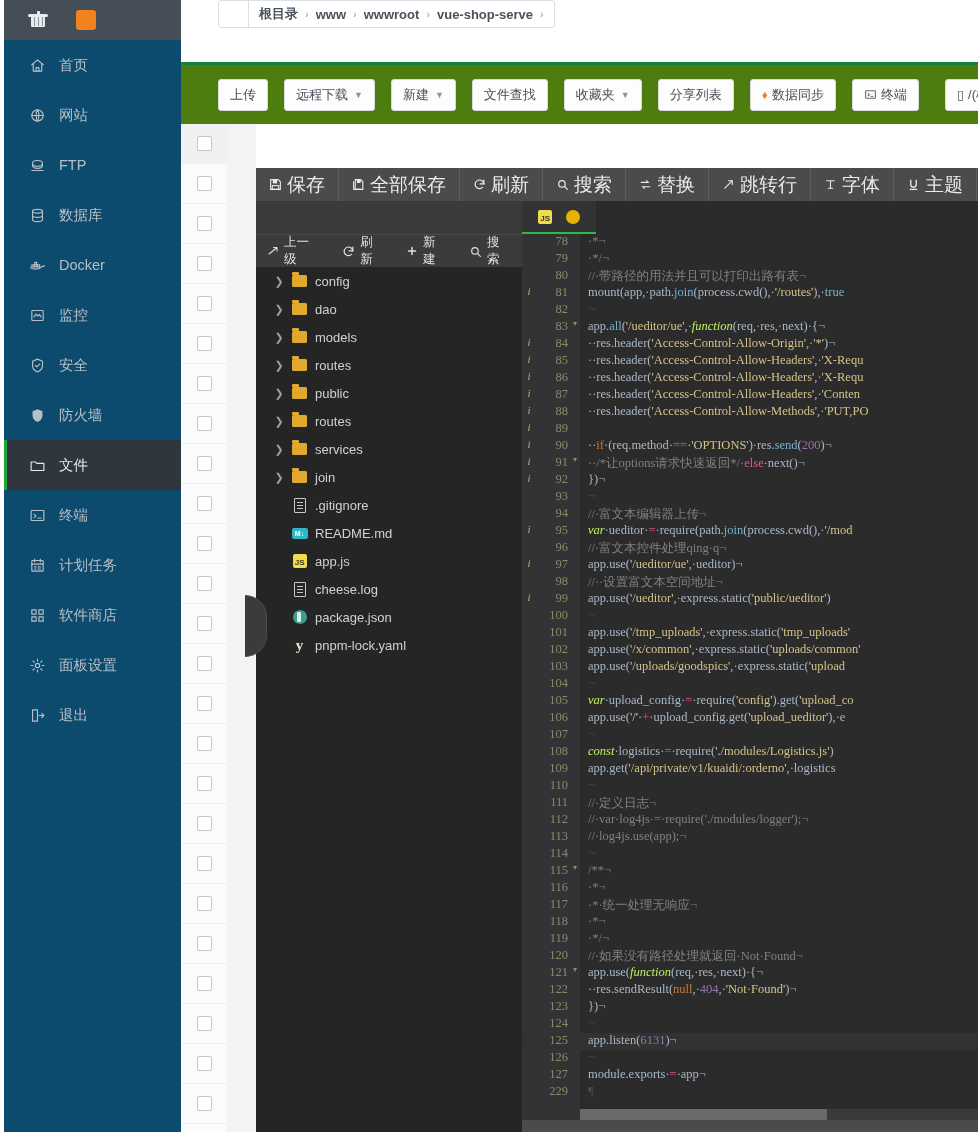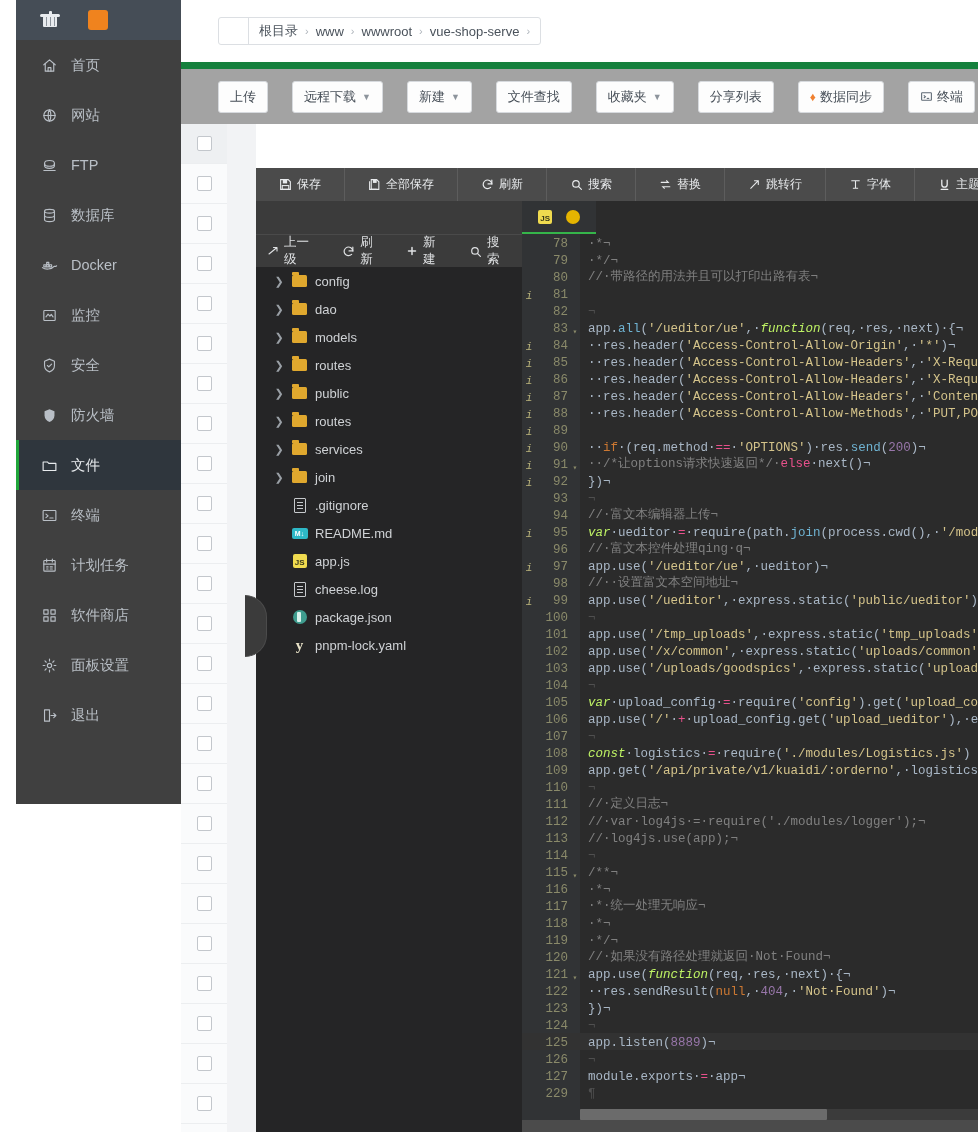--- a/index.html
+++ b/index.html
@@ -6,22 +6,22 @@
   html, body {
     width: 978px; height: 1132px;
     font-family: "Liberation Sans", "DejaVu Sans", sans-serif;
     background: #ffffff;
     overflow: hidden;
   }
   #root { position: relative; width: 978px; height: 1132px; }
 
   
   #sidebar {
-    position: absolute; left: 16px; top: 0; width: 181px; height: 804px;
-    background: #404040;
+    position: absolute; left: 4px; top: 0; width: 181px; height: 1132px;
+    background: #0c4a6e;
   }
   #sidebar-head {
     height: 40px; background: #454d56;
     display: flex; align-items: center; padding-left: 24px; gap: 9px;
   }
   #sidebar-head .logo-ico { width: 20px; height: 18px; position: relative; flex: none; }
   #sidebar-head .logo-ico .dome {
     position:absolute; left:3px; top:4px; width:14px; height:12px;
     background:#e9ecef; border-radius:3px 3px 1px 1px;
   }
@@ -48,39 +48,39 @@
   }
   .side-item .ico { width:18px; height:18px; flex:none; display:flex; align-items:center; justify-content:center; }
   .side-item svg { display:block; }
 
   
   #main { position:absolute; left:181px; top:0; width:797px; height:1132px; background:#f2f3f5; }
 
   
   #crumbbar {
     position:absolute; left:0; top:0; width:797px; height:62px; background:#fff;
-    display:flex; align-items:center; padding-left:37px;
+    display:flex; align-items:flex-start; padding-left:37px;font-weight:bold;
   }
   #crumb-wrap {
     display:flex; align-items:center; height:28px;
     border:1px solid #dcdfe3; border-radius:3px; background:#fff; overflow:hidden;
   }
   #back-btn {
     width:30px; height:100%; display:flex; align-items:center; justify-content:center;
     border-right:1px solid #dcdfe3; color:#5f6a75; font-size:14px; cursor:pointer;
   }
   #crumb-items { display:flex; align-items:center; padding:0 10px; gap:7px; }
   .crumb { color:#4a525b; font-size:13px; cursor:pointer; }
   .crumb-sep { color:#aeb4bb; font-size:11px; }
 
   
   #toolbar {
-    position:absolute; left:0; top:62px; width:797px; height:62px; background:#a3a3a3;
-    border-top:7px solid #15803d;
-    display:flex; align-items:center; padding-left:37px; gap:16px;
+    position:absolute; left:0; top:62px; width:797px; height:62px; background:#4d7c0f;
+    border-top:3px solid #15803d;
+    display:flex; align-items:center; padding-left:37px; gap:8px;
   }
   .tbtn {
     height:32px; border:1px solid #d7dade; background:#fdfdfd; border-radius:3px;
     display:flex; align-items:center; gap:4px; padding:0 11px; margin-right:8px;
     font-size:13px; color:#464e57; cursor:pointer; white-space:nowrap;
   }
   .tbtn .caret { font-size:9px; color:#8d949c; margin-left:2px; }
   .tbtn.spaced { margin-left:10px; }
 
   
@@ -97,21 +97,21 @@
     background:#2b2b2b;
   }
   #ed-title {
     height:44px; background:#fff; display:flex; align-items:center; padding-left:20px;
     color:#4b535c; font-size:13.5px;
   }
   #ed-toolbar {
     height:33px; background:#4b4b4b; display:flex; align-items:stretch;
   }
   .edbtn {
-    display:flex; align-items:center; gap:5px; padding:0 23px; color:#e9ebed; font-size:12px;
+    display:flex; align-items:center; gap:5px; padding:0 13px; color:#e9ebed; font-size:19px;
     border-right:1px solid #5d5d5d; cursor:pointer; white-space:nowrap;
   }
   .edbtn:first-child { border-left:none; }
   .edbtn .gi { font-size:13px; line-height:1; display:flex; align-items:center; }
 
   #ed-body { position:absolute; left:0; top:77px; width:722px; height:931px; }
 
   
   #fpanel { position:absolute; left:0; top:0; width:266px; height:931px; background:#252526; }
   #fp-path {
@@ -156,21 +156,21 @@
     color:#e6e8ea; font-size:14px; border-bottom:2px solid #35b54a; cursor:pointer;
   }
   .warn-dot {
     width:14px; height:14px; border-radius:50%; background:#e5b400; color:#3a3000;
     font-size:10px; font-weight:bold; display:flex; align-items:center; justify-content:center;
   }
   #codearea {
     position:absolute; left:0; top:33px; right:0; bottom:0; background:#2b2b2b;
     overflow:hidden;
   }
-  .cl { display:flex; height:17px; align-items:flex-end; font-family:Liberation Mono, monospace; font-size:12.5px; }
+  .cl { display:flex; height:17px; align-items:flex-start; font-family:Liberation Serif, serif; font-size:12.5px; }
   .cl.hl { background:#323232; }
   .cl .inf { width:14px; color:#b8b27a; font-size:11px; font-style:italic; text-align:center; flex:none; }
   .cl .num { width:34px; text-align:right; color:#8a8a6a; flex:none; padding-right:2px; }
   .cl .fold { width:10px; color:#8a8a6a; font-size:8px; flex:none; text-align:center; }
   .cl .txt { padding-left:8px; white-space:pre; color:#a9b7c6; }
   #gutterbg { position:absolute; left:0; top:0; width:58px; bottom:0; background:#313335; }
   #code-lines { position:absolute; left:0; top:0; right:0; top:0; }
 
   
   .c-com { color:#808080; }
@@ -753,20 +753,21 @@
                 <div class="cl">
                   <span class="inf"></span>
                   <span class="num">80</span>
                   <span class="fold"></span>
                   <span class="txt"><span class="c-com">//·带路径的用法并且可以打印出路有表¬</span></span>
                 </div>
                 <div class="cl">
                   <span class="inf">i</span>
                   <span class="num">81</span>
                   <span class="fold"></span>
+                  <span class="txt"><span class="c-id">mount(app,·path.</span><span class="c-fn">join</span><span class="c-id">(process.cwd(),·</span><span class="c-str">'/routes'</span><span class="c-id">),·</span><span class="c-fn">true</span></span>
                 </div>
                 <div class="cl">
                   <span class="inf"></span>
                   <span class="num">82</span>
                   <span class="fold"></span>
                   <span class="txt"><span class="c-ws">¬</span></span>
                 </div>
                 <div class="cl">
                   <span class="inf"></span>
                   <span class="num">83</span>
@@ -1015,21 +1016,21 @@
                 <div class="cl">
                   <span class="inf"></span>
                   <span class="num">124</span>
                   <span class="fold"></span>
                   <span class="txt"><span class="c-ws">¬</span></span>
                 </div>
                 <div class="cl hl">
                   <span class="inf"></span>
                   <span class="num">125</span>
                   <span class="fold"></span>
-                  <span class="txt"><span class="c-id">app.listen(</span><span class="c-num">8889</span><span class="c-id">)¬</span></span>
+                  <span class="txt"><span class="c-id">app.listen(</span><span class="c-num">6131</span><span class="c-id">)¬</span></span>
                 </div>
                 <div class="cl">
                   <span class="inf"></span>
                   <span class="num">126</span>
                   <span class="fold"></span>
                   <span class="txt"><span class="c-ws">¬</span></span>
                 </div>
                 <div class="cl">
                   <span class="inf"></span>
                   <span class="num">127</span>

